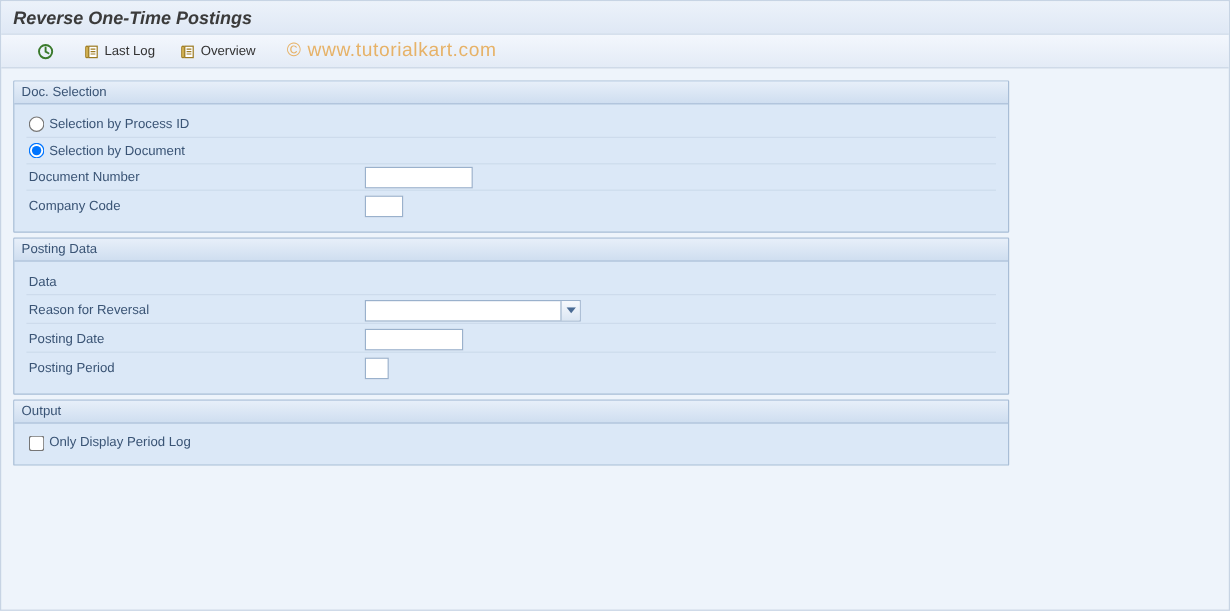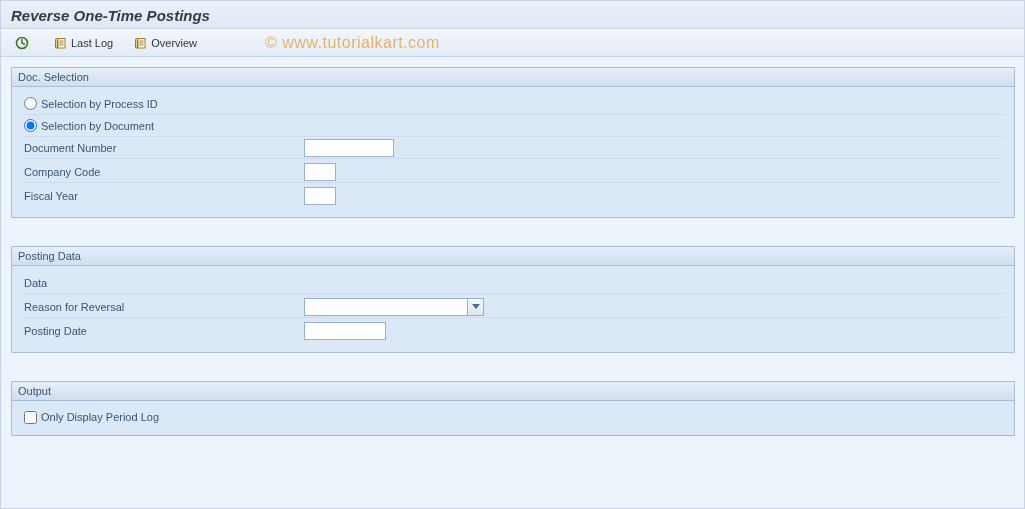--- a/index.html
+++ b/index.html
@@ -18,55 +18,55 @@
       border-bottom: 1px solid #c7d4e4;
     }
     .title-text {
       font-size: 15px;
       font-weight: bold;
       font-style: italic;
       color: #3b3b3b;
     }
     .toolbar {
       background: linear-gradient(to bottom, #f3f7fd 0%, #e3ebf6 100%);
-      padding: 4px 8px;
+      padding: 4px 24px;
       height: 28px;
       display: flex;
       align-items: center;
       border-bottom: 1px solid #c7d4e4;
       position: relative;
     }
     .toolbar-btn {
       display: inline-flex;
       align-items: center;
       padding: 2px 6px;
       cursor: pointer;
       color: #333;
       margin-right: 8px;
     }
     .tool-icon { display: inline-flex; margin-right: 4px; }
     .watermark {
       position: absolute;
-      left: 264px;
+      left: 238px;
       top: 5px;
       font-size: 16px;
       color: #e6a84f;
       opacity: 0.85;
       letter-spacing: 0.5px;
       pointer-events: none;
       font-family: Arial, sans-serif;
     }
     .content {
       padding: 10px;
     }
     .group {
       background: #dbe8f7;
       border: 1px solid #a8bdd6;
-      margin-bottom: 28px;
-      width: 1004px;
+      margin-bottom: 4px;
+      width: 830px;
       border-radius: 1px;
     }
     .group-header {
       background: linear-gradient(to bottom, #e7eff9 0%, #cfdef0 100%);
       padding: 3px 6px;
       color: #3a5475;
       border-bottom: 1px solid #a8bdd6;
       font-size: 11px;
     }
     .group-body {
@@ -184,24 +184,20 @@
         <span>Selection by Document</span>
       </div>
       <div class="form-row">
         <span class="form-label">Document Number</span>
         <input type="text" class="in-md" value="" style="">
       </div>
       <div class="form-row">
         <span class="form-label">Company Code</span>
         <input type="text" class="in-sm" value="" style="">
       </div>
-      <div class="form-row">
-        <span class="form-label">Fiscal Year</span>
-        <input type="text" class="in-sm" value="" style="">
-      </div>
     </div>
   </div>
 
   <div class="group">
     <div class="group-header">Posting Data</div>
     <div class="group-body">
       <div class="form-row">
         <span class="form-label">Data</span>
       </div>
       <div class="form-row">
@@ -212,20 +208,24 @@
             <svg width="8" height="6" viewBox="0 0 8 6">
                 <path d="M0 0 L8 0 L4 5 Z" fill="#4a6b94"></path>
               </svg>
           </span>
         </span>
       </div>
       <div class="form-row">
         <span class="form-label">Posting Date</span>
         <input type="text" class="in-date" value="" style="">
       </div>
+      <div class="form-row">
+        <span class="form-label">Posting Period</span>
+        <input type="text" class="in-tiny" value="" style="">
+      </div>
     </div>
   </div>
 
   <div class="group">
     <div class="group-header">Output</div>
     <div class="group-body">
       <div class="check-row">
         <input type="checkbox" style="">
         <span>Only Display Period Log</span>
       </div>

